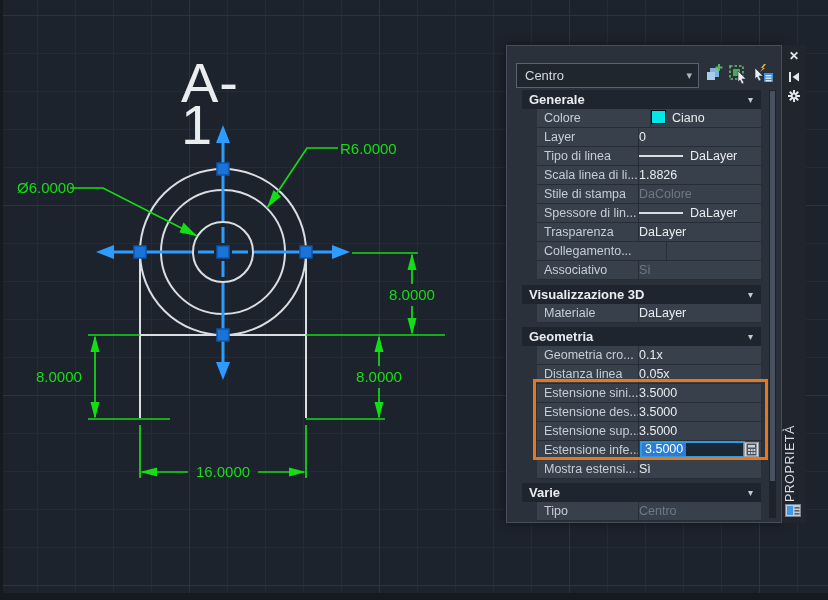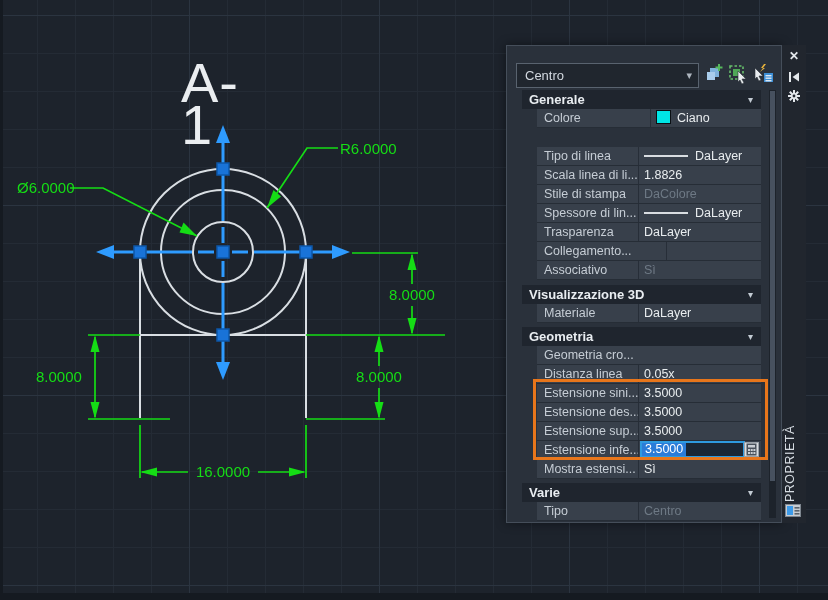--- a/index.html
+++ b/index.html
@@ -31,21 +31,21 @@
     padding-left:8px;cursor:default;}
   .selector .chev{position:absolute;right:6px;top:0;color:#AEB6BF;font-size:11px;}
   .tbtn{position:absolute;top:16px;width:22px;height:23px;display:flex;align-items:center;justify-content:center;}
   .hdr{position:absolute;left:15px;width:239px;height:19px;box-sizing:border-box;background:#1F252E;
     color:#E9EDF1;font-weight:bold;font-size:13px;line-height:19px;padding-left:7px;}
   .hdr .chev{position:absolute;right:8px;top:0;font-size:10px;color:#C3CBD3;font-weight:normal;}
   .row{position:absolute;left:30px;width:224px;height:19px;box-sizing:border-box;background:#38404B;
     border-bottom:1px solid #262D36;display:flex;}
   .cell-l{width:101px;box-sizing:border-box;padding:0 4px 0 7px;color:#C6CDD5;line-height:18px;
     white-space:nowrap;overflow:hidden;}
-  .cell-v{flex:1;box-sizing:border-box;border-left:1px solid #272E38;padding-left:5px;
+  .cell-v{flex:1;box-sizing:border-box;border-left:1px solid #272E38;
     color:#E9EDEF;line-height:18px;white-space:nowrap;overflow:hidden;position:relative;}
   .cell-v.dis{color:#6E7985;}
   .swatch{display:inline-block;width:13px;height:12px;background:#00E6E6;border:1px solid #0B1014;
     vertical-align:-2px;margin-right:6px;}
   .ltype{display:inline-block;width:44px;height:0;border-top:2px solid #D9DDE1;vertical-align:3px;margin-right:7px;}
   .hl-box{position:absolute;left:26px;top:333px;width:235px;height:81px;box-sizing:border-box;
     border:3px solid #E8761B;z-index:5;pointer-events:none;}
   .edit-box{position:absolute;left:1px;top:0px;width:105px;height:17px;box-sizing:border-box;
     border:2px solid #2E9ADF;background:#1B2735;line-height:13px;}
   .edit-sel{display:inline-block;background:#2B7CD8;color:#fff;padding:0 3px;font-size:12.5px;}
@@ -181,20 +181,24 @@
     <div class="hdr" style="top:44px;">
       <span>Generale</span>
       <span class="chev">▾</span>
     </div>
     <div class="row" style="top:63px;gap:12px;">
       <div class="cell-l">Colore</div>
       <div class="cell-v">
         <span class="swatch"></span><span>Ciano</span>
       </div>
     </div>
+    <div class="row" style="top:82px;">
+      <div class="cell-l">Layer</div>
+      <div class="cell-v">0</div>
+    </div>
     <div class="row" style="top:101px;">
       <div class="cell-l">Tipo di linea</div>
       <div class="cell-v">
         <span class="ltype"></span><span>DaLayer</span>
       </div>
     </div>
     <div class="row" style="top:120px;">
       <div class="cell-l">Scala linea di li...</div>
       <div class="cell-v">1.8826</div>
     </div>
@@ -229,20 +233,21 @@
       <div class="cell-l">Materiale</div>
       <div class="cell-v">DaLayer</div>
     </div>
 
     <div class="hdr" style="top:281px;">
       <span>Geometria</span>
       <span class="chev">▾</span>
     </div>
     <div class="row" style="top:300px;">
       <div class="cell-l">Geometria cro...</div>
+      <div class="cell-v">0.1x</div>
     </div>
     <div class="row" style="top:319px;">
       <div class="cell-l">Distanza linea</div>
       <div class="cell-v">0.05x</div>
     </div>
     <div class="row" style="top:338px;">
       <div class="cell-l">Estensione sini...</div>
       <div class="cell-v">3.5000</div>
     </div>
     <div class="row" style="top:357px;">

